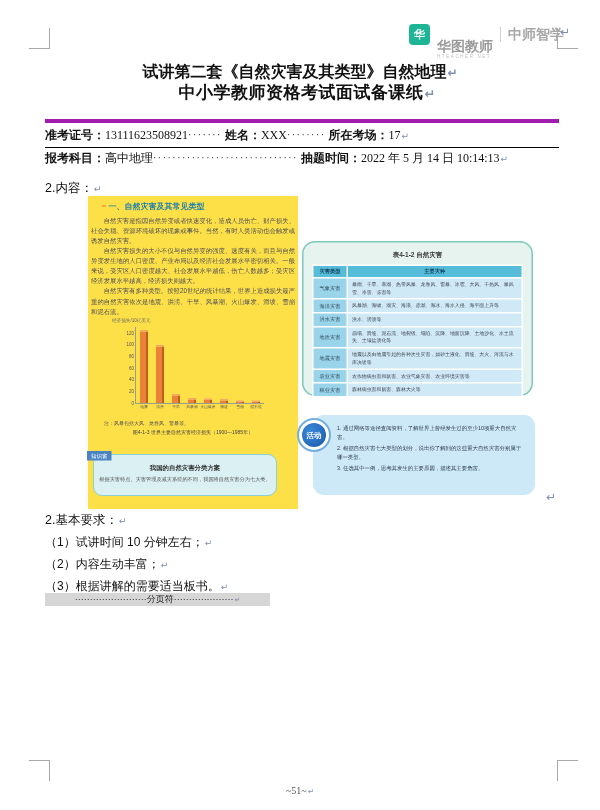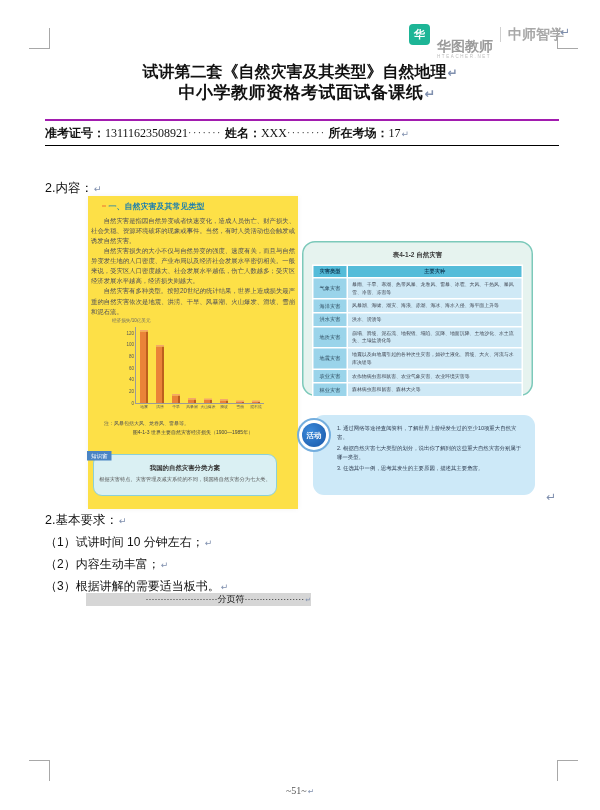--- a/index.html
+++ b/index.html
@@ -23,21 +23,21 @@
   .mark.tl{left:29px;top:28px;border-right-width:1px;border-bottom-width:1px;}
   .mark.tr{left:557px;top:28px;border-left-width:1px;border-bottom-width:1px;}
   .mark.bl{left:29px;top:760px;border-right-width:1px;border-top-width:1px;}
   .mark.br{left:557px;top:760px;border-left-width:1px;border-top-width:1px;}
 
   .t1{position:absolute;top:62px;left:0;right:0;text-align:center;font-size:16px;font-weight:bold;
       font-family:"Liberation Sans",sans-serif;}
   .t2{position:absolute;top:81px;left:14px;right:0;text-align:center;font-size:17px;font-weight:bold;
       letter-spacing:0.5px;font-family:"Liberation Sans",sans-serif;}
 
-  .info1{position:absolute;left:45px;top:119px;width:514px;border-top:2px solid #a21caf;
+  .info1{position:absolute;left:45px;top:119px;width:514px;border-top:4px solid #a21caf;
          border-bottom:1px solid #000;padding:4px 0 3px;font-size:12px;}
   .info2{position:absolute;left:45px;top:147px;width:514px;padding:3px 0;font-size:12px;}
   .lab{font-family:"Liberation Sans",sans-serif;font-weight:bold;}
   .val{font-family:"Liberation Serif",serif;}
   .leader{letter-spacing:1.5px;font-size:10px;vertical-align:1px;color:#222;}
   .pc{color:#7f8fae;font-size:0.75em;margin-left:1px;font-family:"DejaVu Sans",sans-serif;}
 
   .qline1{position:absolute;left:45px;top:161px;font-size:12.5px;font-family:"Liberation Sans",sans-serif;}
   .qline2{position:absolute;left:45px;top:180px;font-size:12.5px;font-family:"Liberation Sans",sans-serif;}
 
@@ -93,22 +93,22 @@
           background:radial-gradient(circle at 35% 35%,#3c8ada,#1857a8);
           display:flex;align-items:center;justify-content:center;}
 
   .imgp{position:absolute;left:545px;top:490px;font-size:12px;}
 
   .req-h{position:absolute;left:45px;top:512px;font-size:12.5px;font-family:"Liberation Sans",sans-serif;}
   .req-items{position:absolute;left:45px;top:531px;font-size:12px;font-family:"Liberation Sans",sans-serif;}
   .req-line{height:22px;line-height:22px;}
 
   .pbreak{position:absolute;left:45px;top:593px;width:225px;height:13px;background:#d6d6d6;
-          font-size:9px;line-height:13px;text-align:right;color:#222;white-space:nowrap;overflow:hidden;
-          font-family:"Liberation Sans",sans-serif;margin-left:41px;}
+          font-size:9px;line-height:13px;text-align:center;color:#222;white-space:nowrap;overflow:hidden;
+          font-family:"Liberation Sans",sans-serif;}
   .foot{position:absolute;top:785px;left:0;right:0;text-align:center;font-size:10px;color:#555;}
 </style>
 </head>
 <body>
 
 <div class="page">
 
   <div class="logo">
     <div class="logo-icon">华</div>
     <div class="brand-col">
@@ -125,20 +125,24 @@
   <div class="mark bl"></div>
   <div class="mark br"></div>
 
   <div class="t1"><span>试讲第二套《自然灾害及其类型》自然地理</span><span class="pc">↵</span></div>
   <div class="t2"><span>中小学教师资格考试面试备课纸</span><span class="pc">↵</span></div>
 
   <div class="info1">
     <span class="lab">准考证号：</span><span class="val">13111623508921</span><span class="leader">·······</span>
     <span class="lab">姓名：</span><span class="val">XXX</span><span class="leader">········</span>
     <span class="lab">所在考场：</span><span class="val">17</span><span class="pc">↵</span>
+  </div>
+  <div class="info2">
+    <span class="lab">报考科目：</span><span>高中地理</span><span class="leader">······························</span>
+    <span class="lab">抽题时间：</span><span class="val">2022 年 5 月 14 日 10:14:13</span><span class="pc">↵</span>
   </div>
 
   <div class="qline2"><span>2.内容：</span><span class="pc">↵</span></div>
 
   <div class="lpage">
     <div class="scaleL">
       <div class="lp-head"><span class="tick"></span><span>一、自然灾害及其常见类型</span></div>
       <div class="lp-paras">
 
       <p>自然灾害是指因自然异变或者快速变化，造成人员伤亡、财产损失、社会失稳、资源环境破坏的现象或事件。当然，有时人类活动也会触发或诱发自然灾害。</p>

